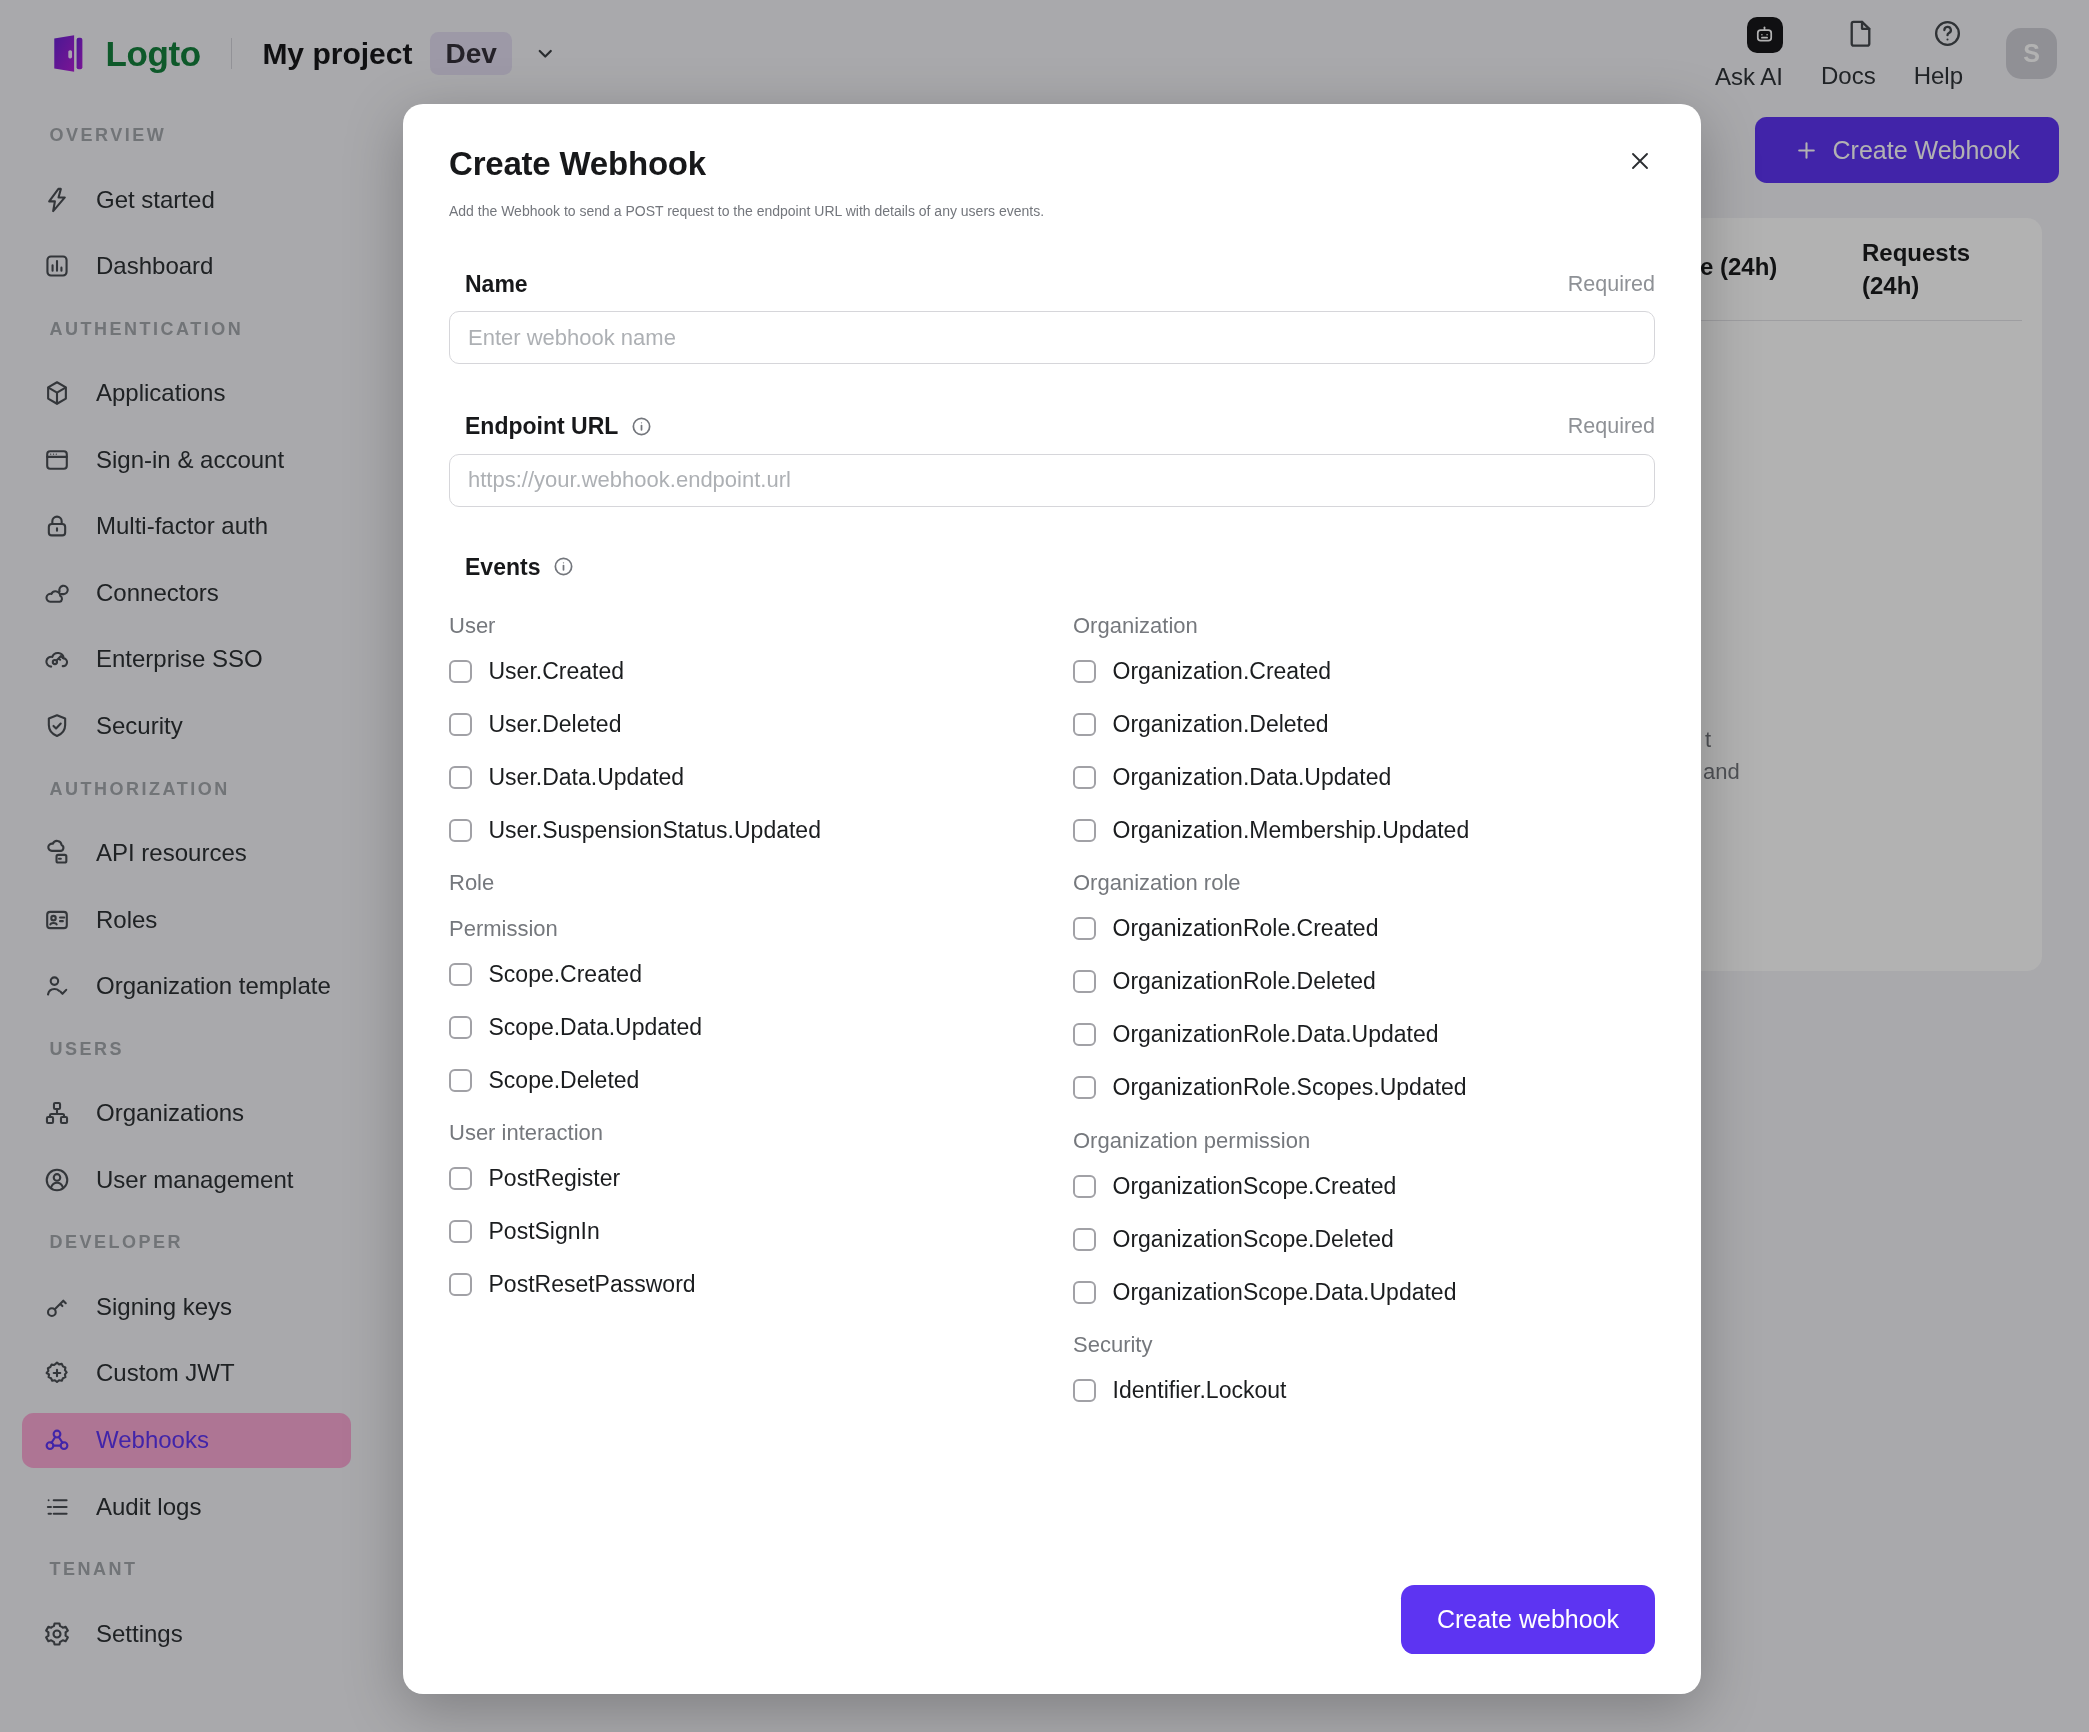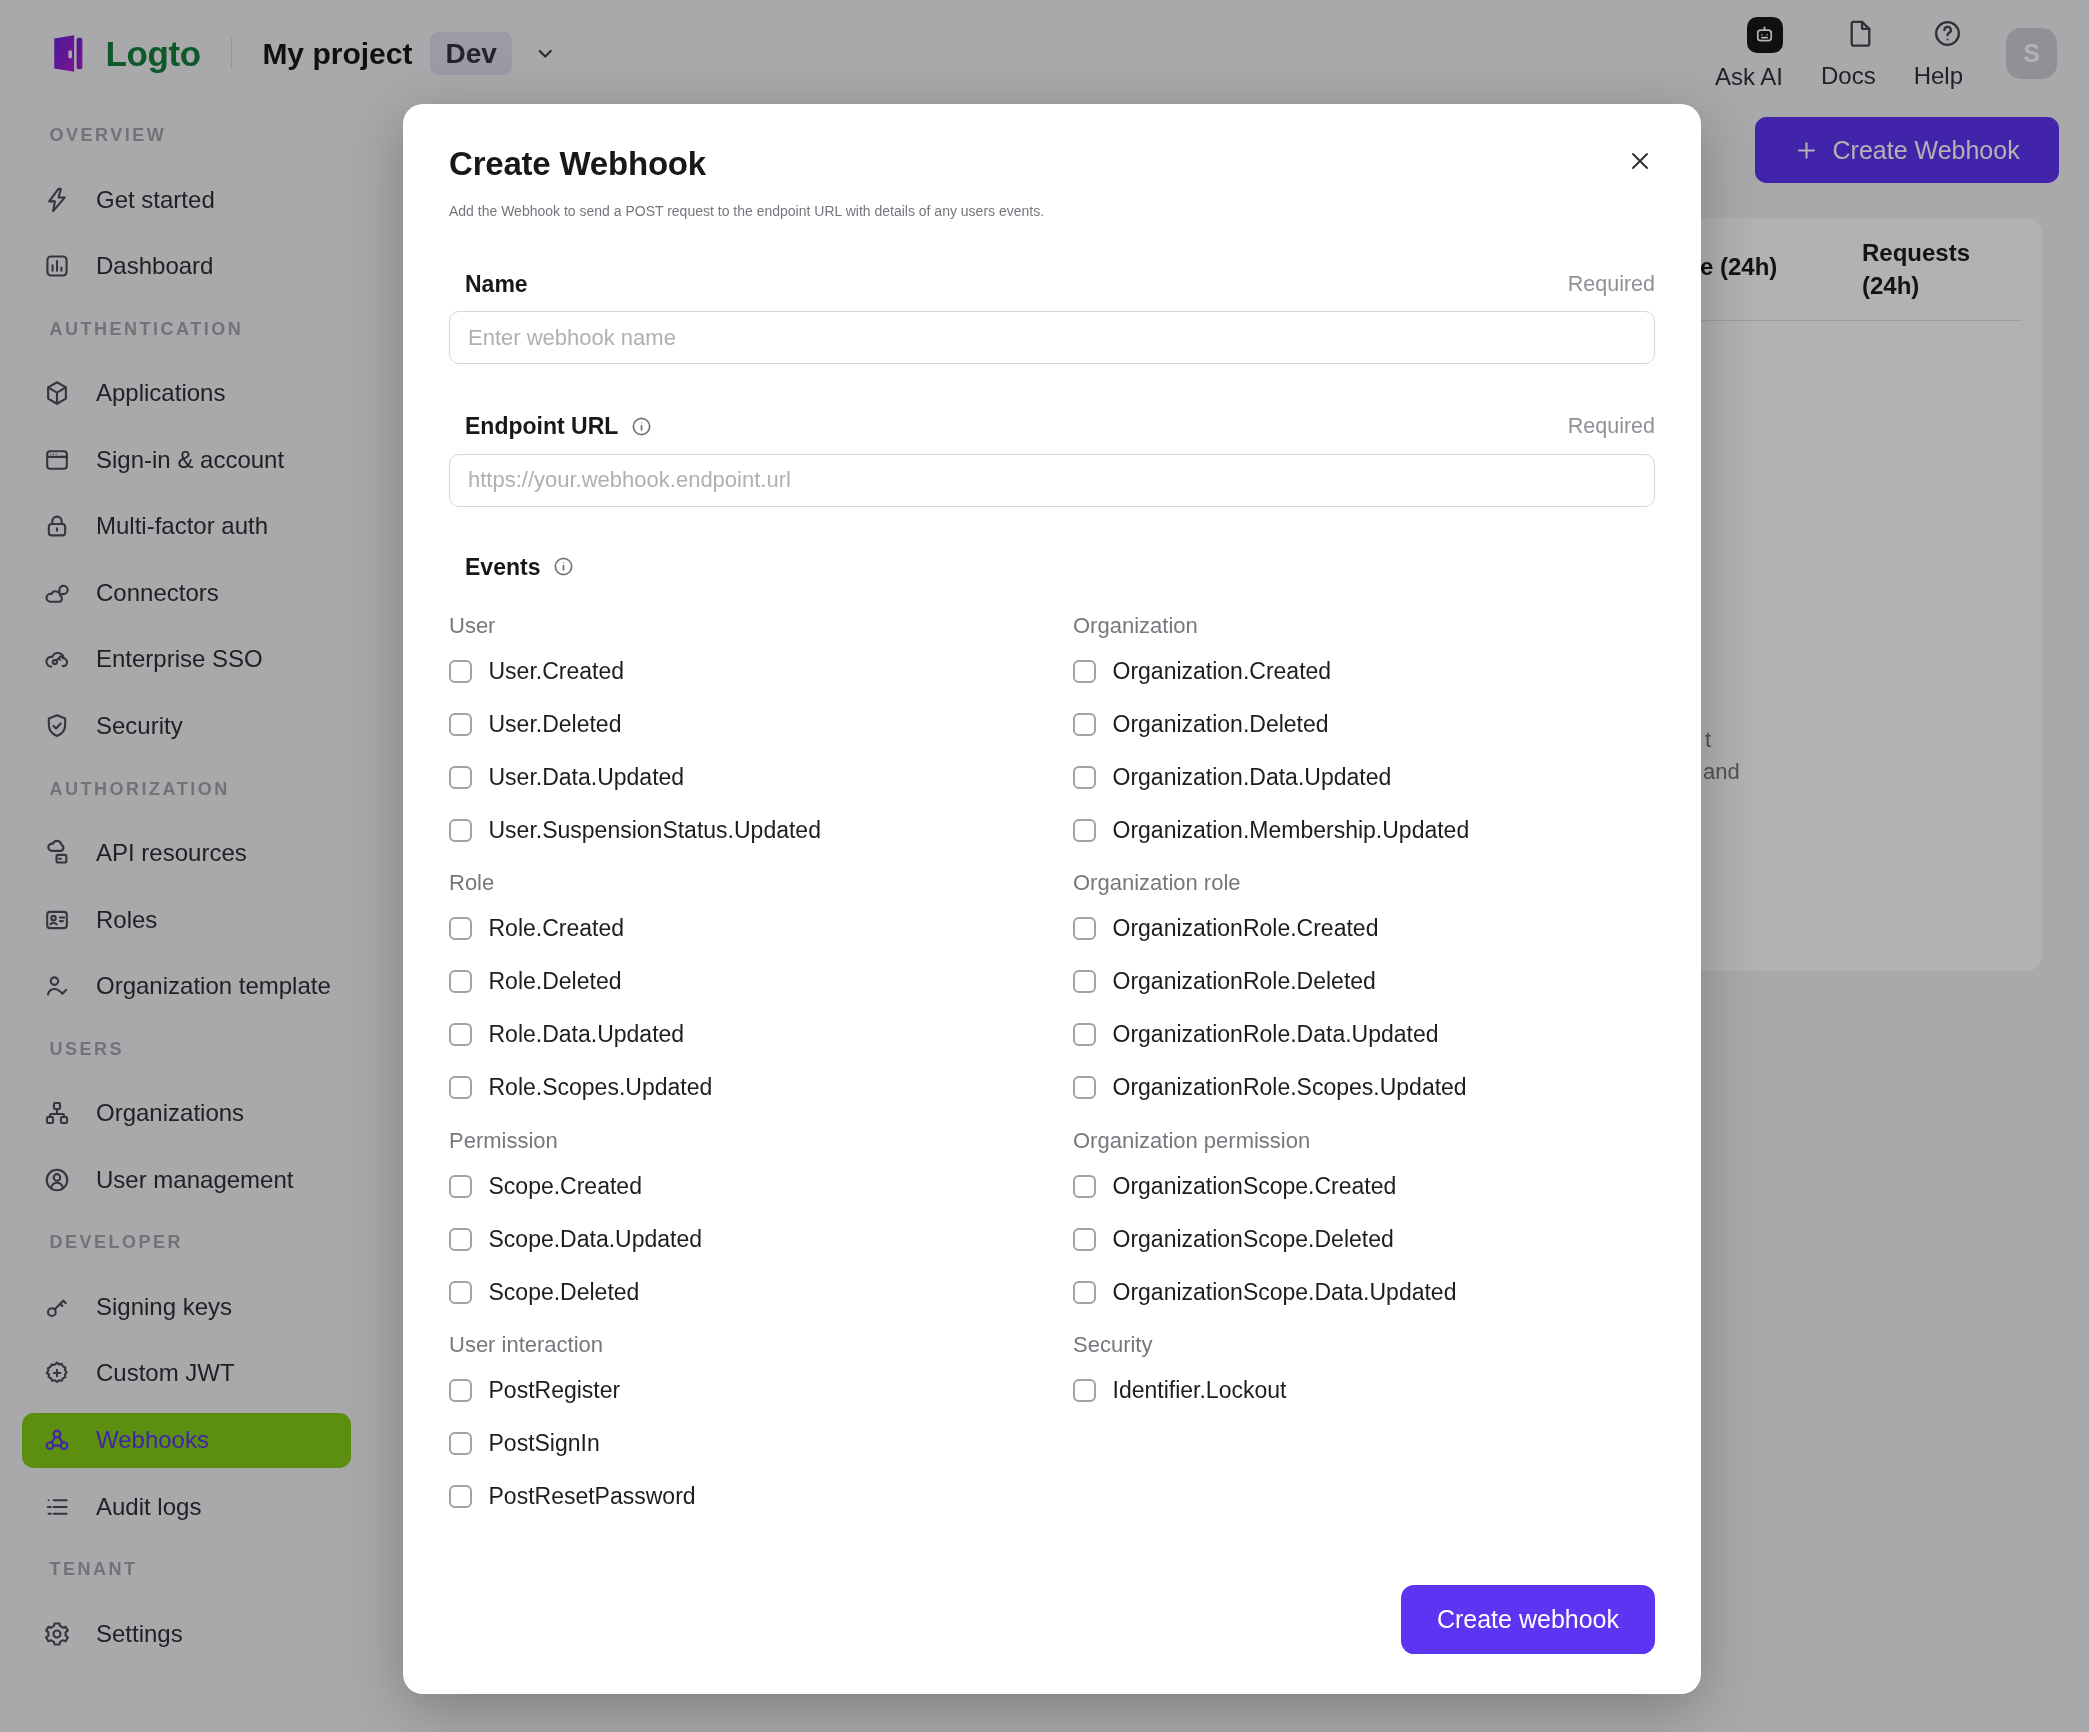--- a/index.html
+++ b/index.html
@@ -33,21 +33,21 @@
   .layout { display:flex; height:1625px; }
   .sidebar { width:372px; padding:18px 21.5px 0 21.5px; flex-shrink:0; }
   .section-title { font-size:18px; font-weight:600; letter-spacing:2.5px; color:#a2a6ab;
     margin:25px 6.6px 26px 28px; }
   .section:first-child .section-title { margin-top:0; }
   .side-item { height:55px; display:flex; align-items:center; gap:25px; padding:0 21.5px;
     border-radius:11.6px; margin-bottom:11.6px; cursor:pointer; }
   .side-item .icon { width:28px; height:28px; display:flex; color:#4a4e53; }
   .side-item .icon svg { width:28px; height:28px; }
   .side-item .label { font-size:24px; font-weight:500; color:#2d3134; white-space:nowrap; }
-  .side-item.active { background:#84cc16; }
+  .side-item.active { background:#f9a8d4; }
   .side-item.active .label, .side-item.active .icon { color:#5d34f2; }
   
   .main { flex:1; position:relative; }
   .bg-create-btn { position:absolute; left:1383px; top:10px; width:304px; height:66px;
     background:#5d34f2; border:none; border-radius:11.6px; color:#fff; font-size:25px; font-weight:500;
     display:flex; align-items:center; justify-content:center; gap:13.2px; cursor:pointer;
     font-family:inherit; }
   .bg-create-btn svg { width:25px; height:25px; }
   .bg-card { position:absolute; left:50px; top:111px; width:1620px; height:753px; background:#ffffff;
     border-radius:15px; }
@@ -438,38 +438,20 @@
     <span class="cb-label">User.Data.Updated</span>
   </div>
               <div class="cb-row">
     <span class="cb-box"></span>
     <span class="cb-label">User.SuspensionStatus.Updated</span>
   </div>
             </div>
   </div>
           <div class="event-group">
     <div class="group-title">Role</div>
-    <div class="group-items">
-              <div class="cb-row">
-    <span class="cb-box"></span>
-    <span class="cb-label">Role.Created</span>
-  </div>
-              <div class="cb-row">
-    <span class="cb-box"></span>
-    <span class="cb-label">Role.Deleted</span>
-  </div>
-              <div class="cb-row">
-    <span class="cb-box"></span>
-    <span class="cb-label">Role.Data.Updated</span>
-  </div>
-              <div class="cb-row">
-    <span class="cb-box"></span>
-    <span class="cb-label">Role.Scopes.Updated</span>
-  </div>
-            </div>
   </div>
           <div class="event-group">
     <div class="group-title">Permission</div>
     <div class="group-items">
               <div class="cb-row">
     <span class="cb-box"></span>
     <span class="cb-label">Scope.Created</span>
   </div>
               <div class="cb-row">
     <span class="cb-box"></span>

